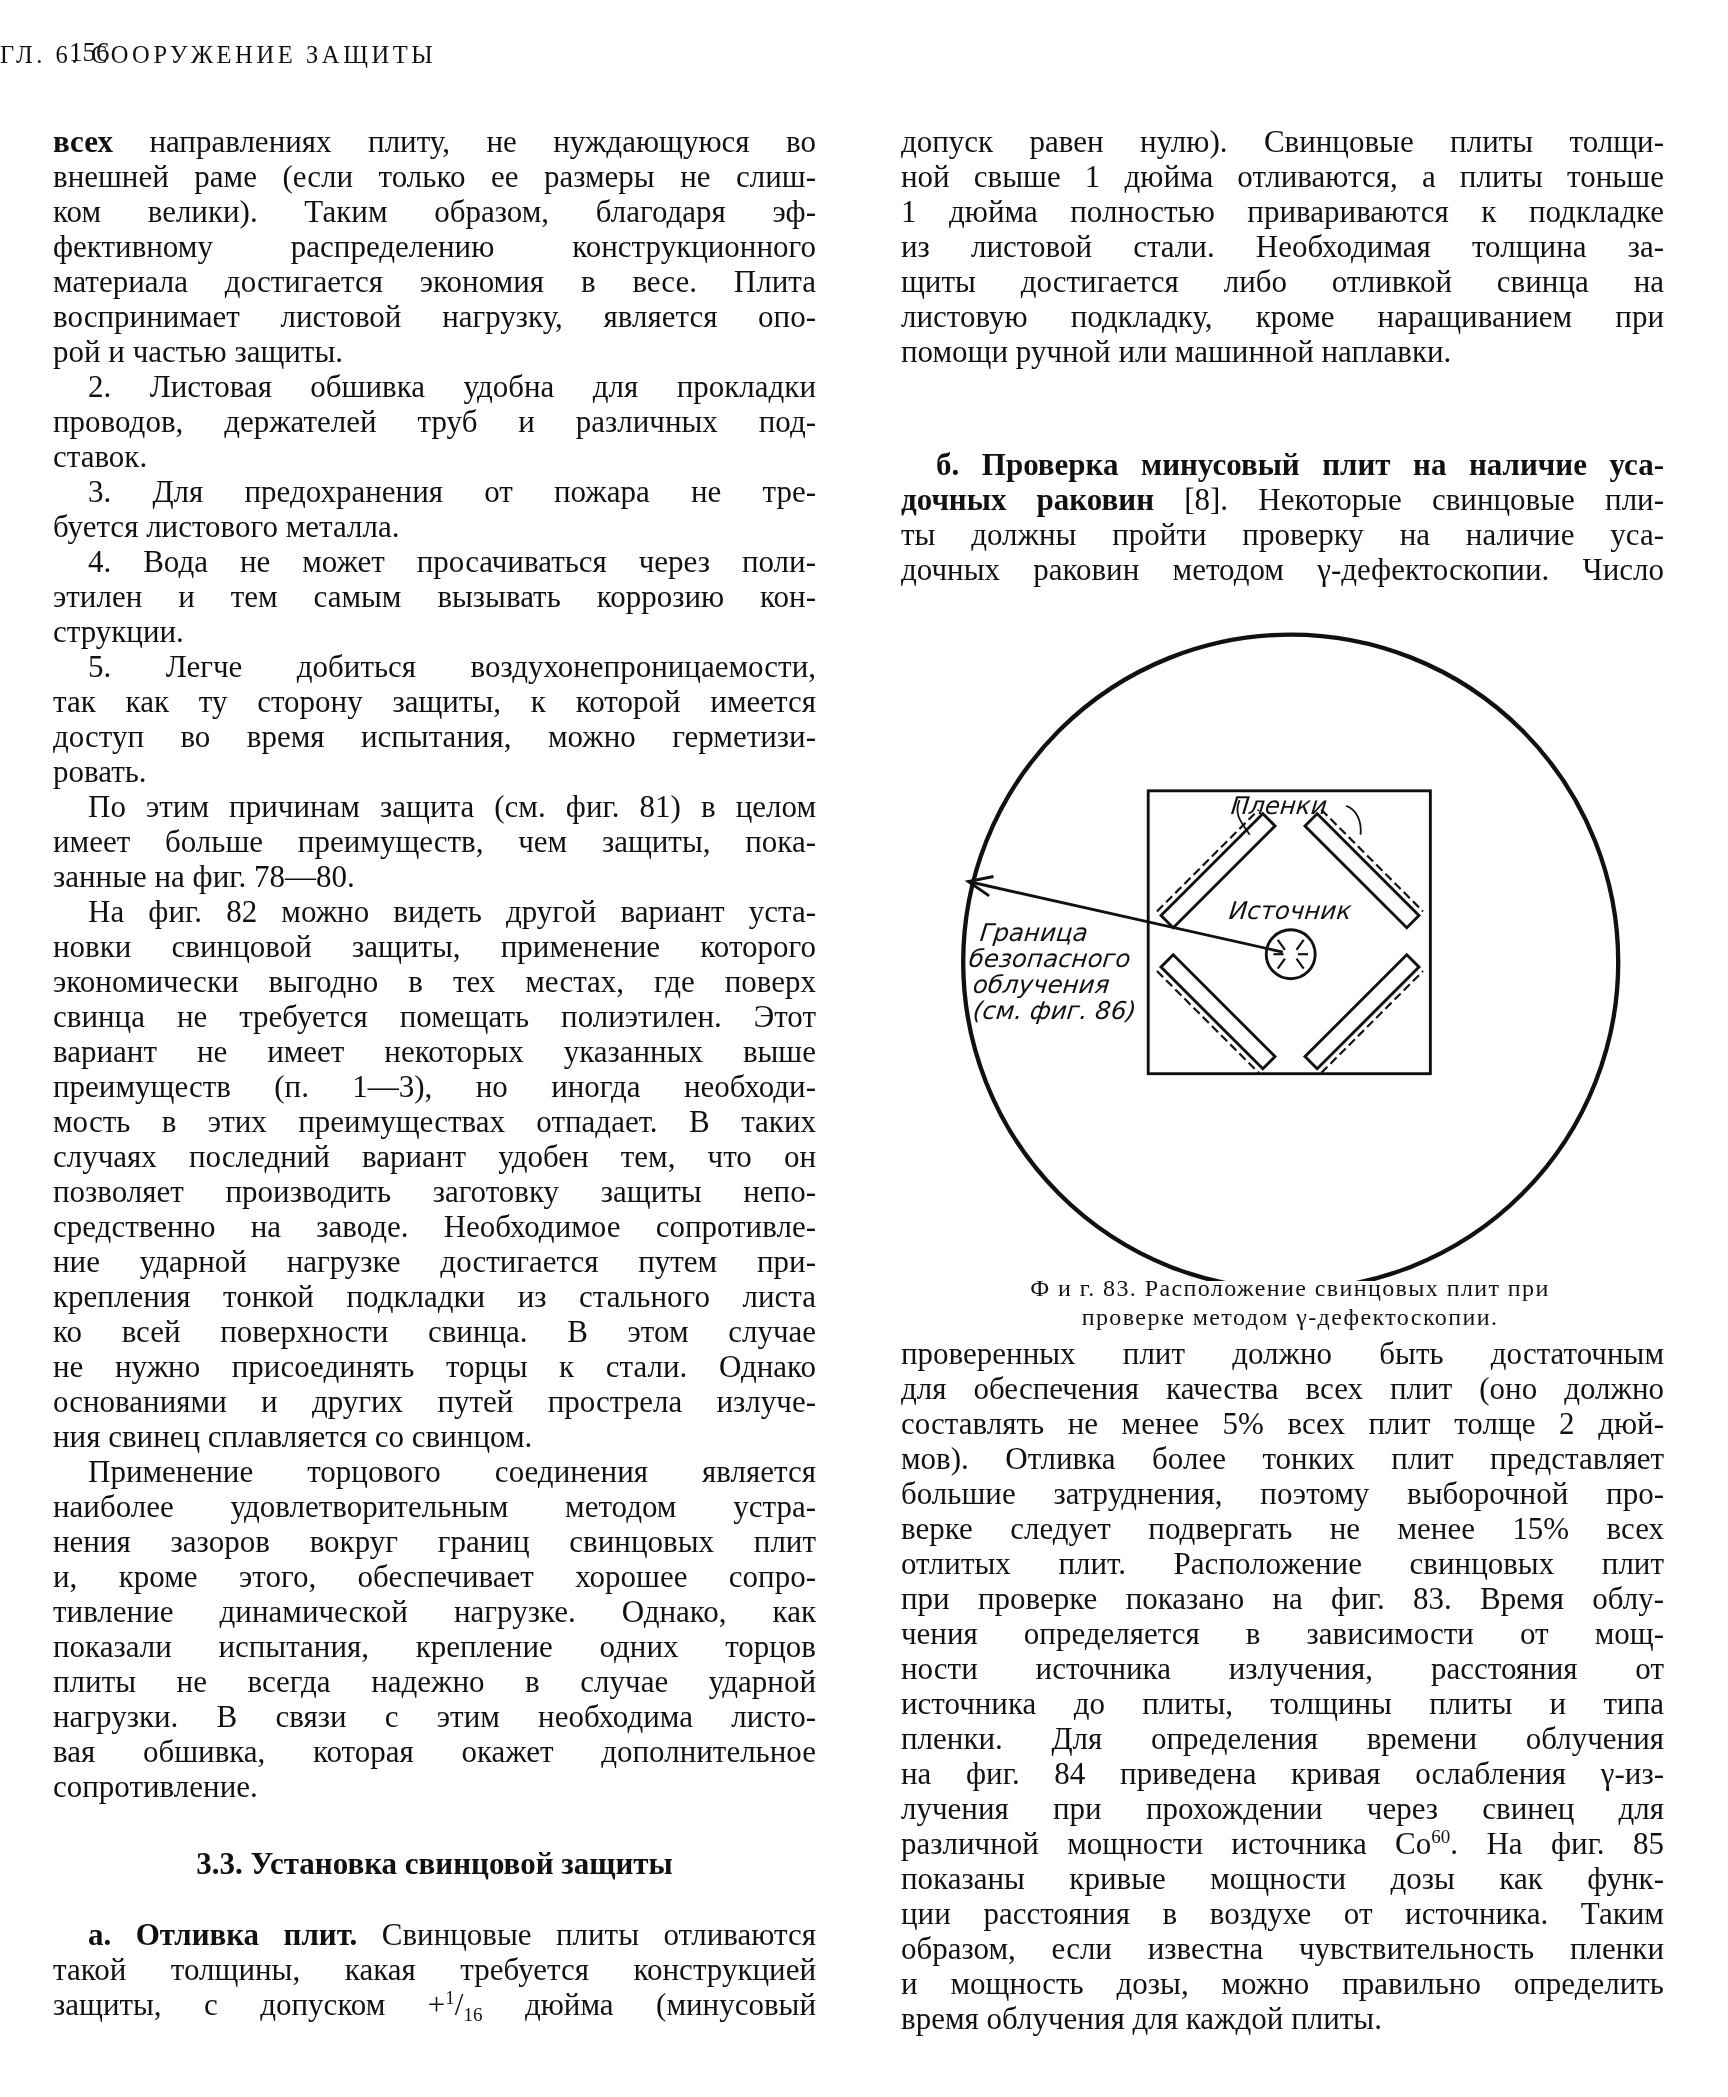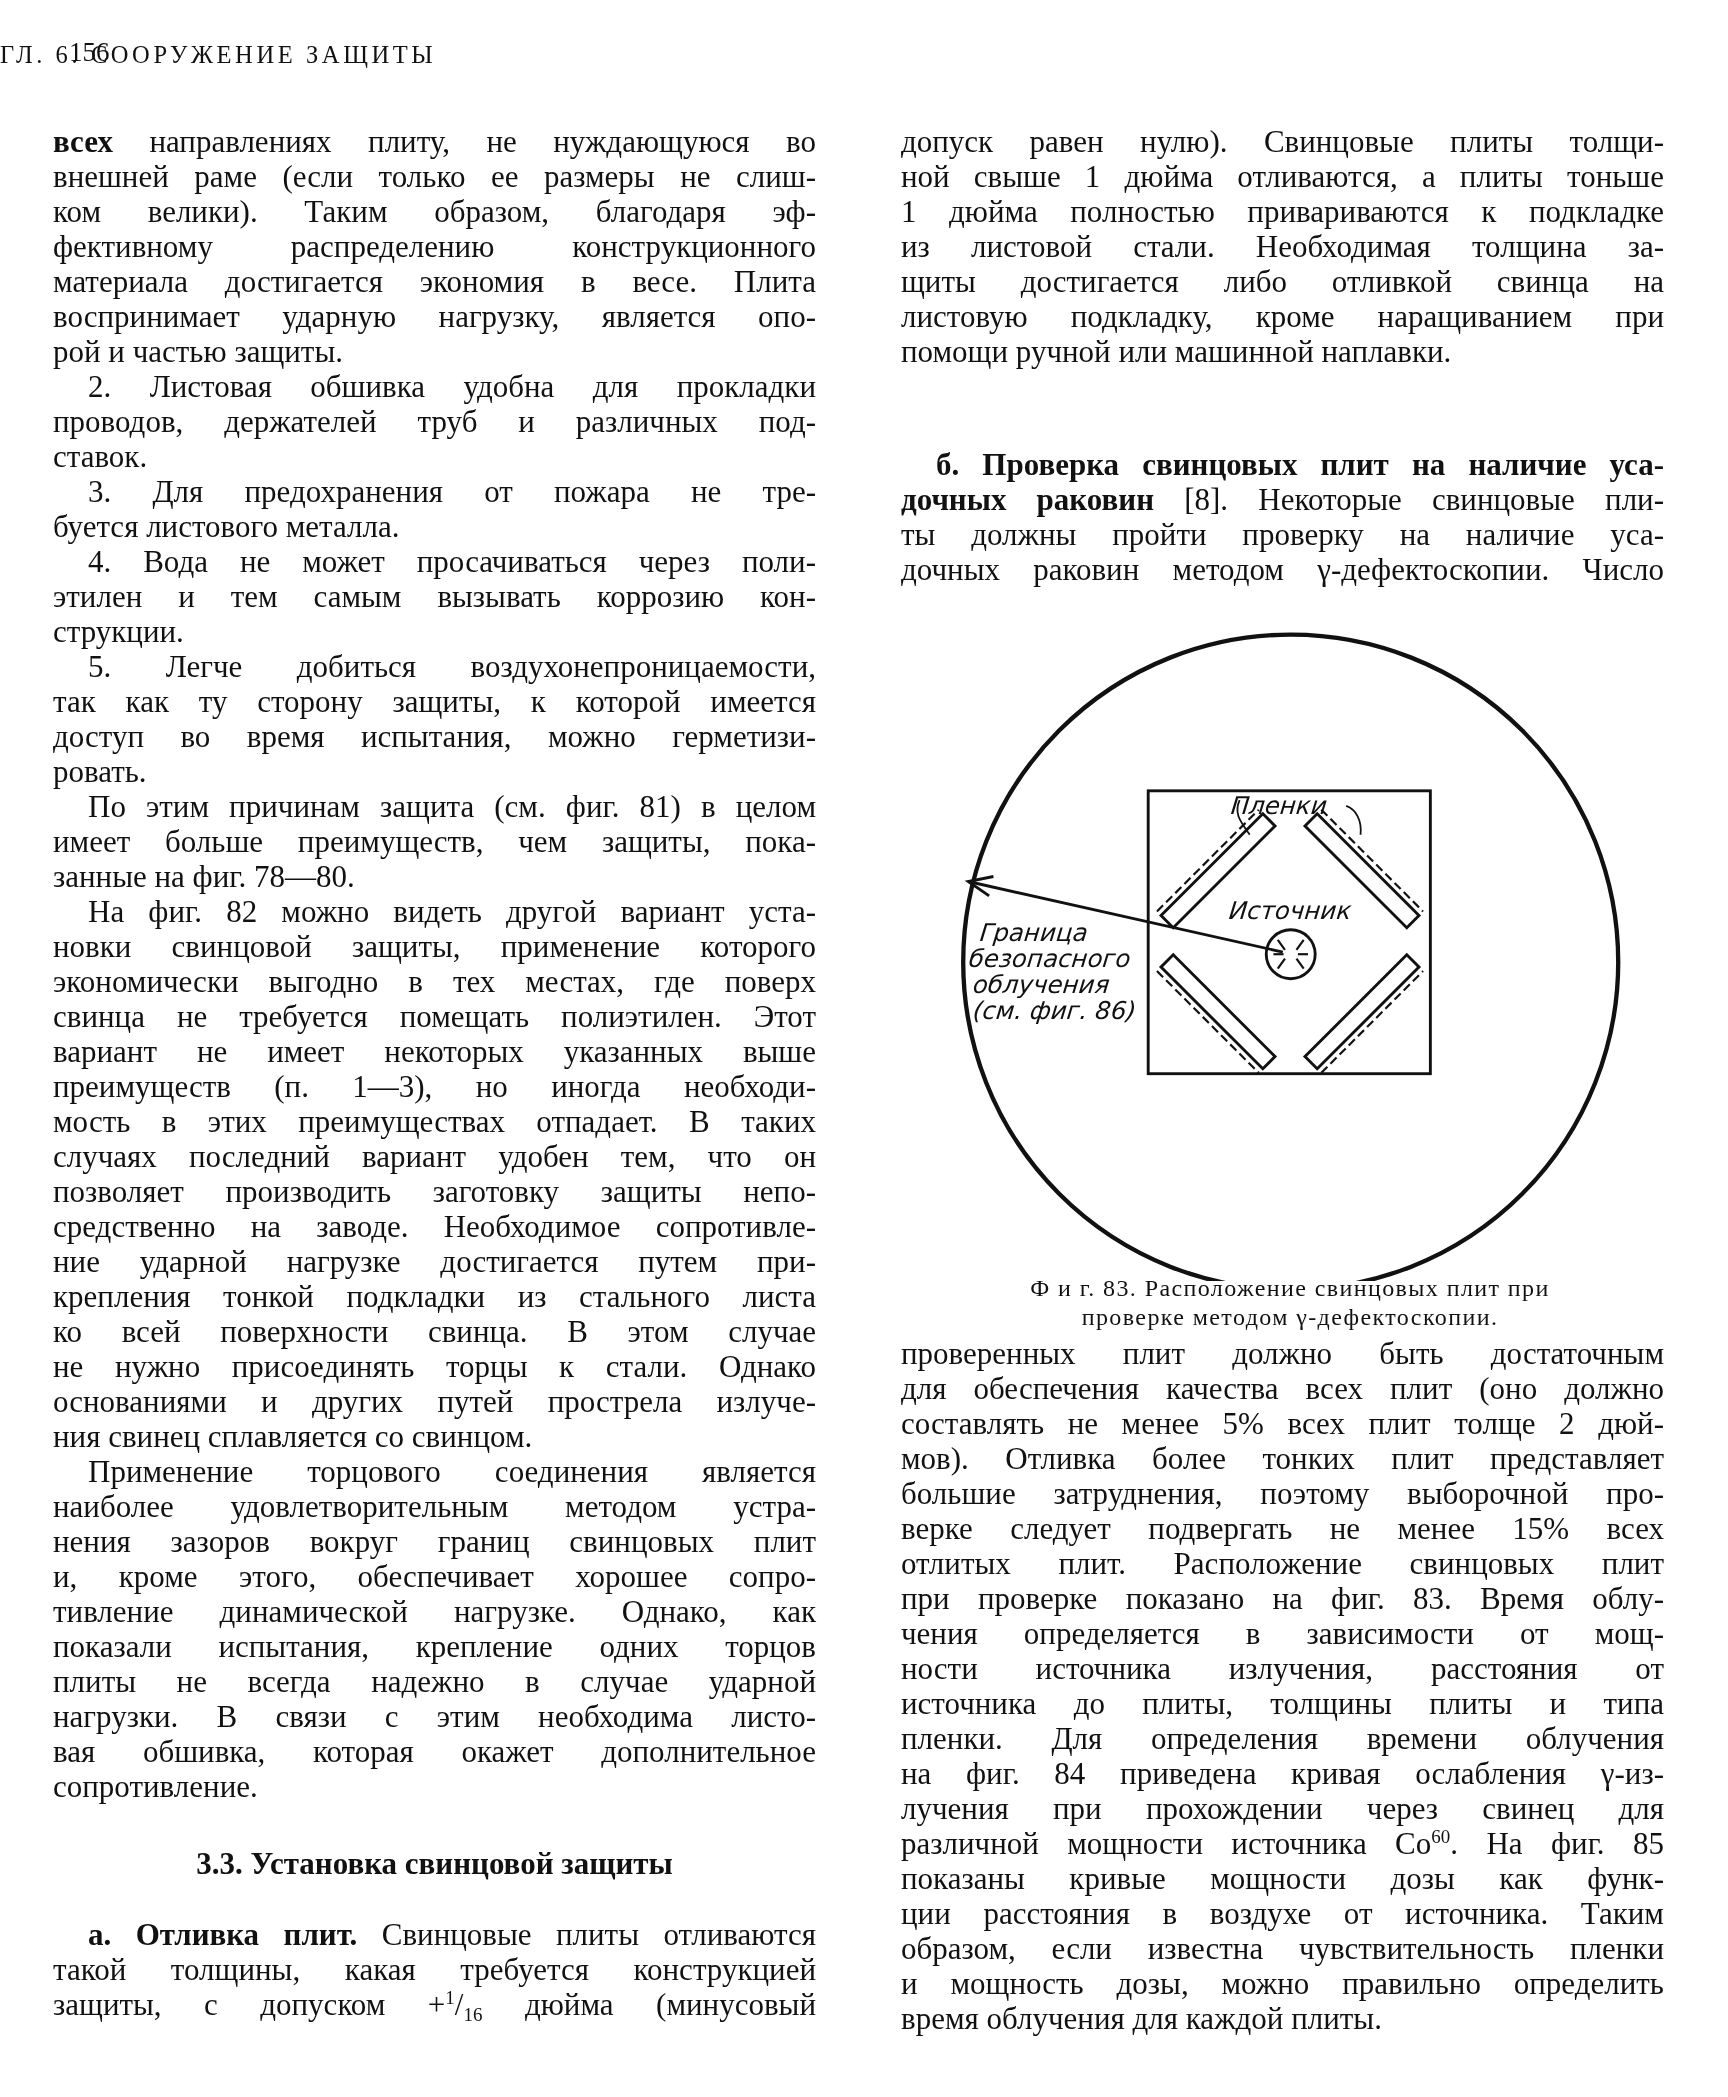--- a/index.html
+++ b/index.html
@@ -54,21 +54,21 @@
 <div class="page-number">156</div>
 <div class="running-head">ГЛ. 6. СООРУЖЕНИЕ ЗАЩИТЫ</div>
 
 <div class="col col-left">
   <div id="left-lines">
       <span class="line"><span class="b">всех</span> направлениях плиту, не нуждающуюся во</span>
       <span class="line">внешней раме (если только ее размеры не слиш-</span>
       <span class="line">ком велики). Таким образом, благодаря эф-</span>
       <span class="line">фективному распределению конструкционного</span>
       <span class="line">материала достигается экономия в весе. Плита</span>
-      <span class="line">воспринимает ударную нагрузку, является опо-</span>
+      <span class="line">воспринимает листовой нагрузку, является опо-</span>
       <span class="line last">рой и частью защиты.</span>
       <span class="line indent">2. Листовая обшивка удобна для прокладки</span>
       <span class="line">проводов, держателей труб и различных под-</span>
       <span class="line last">ставок.</span>
       <span class="line indent">3. Для предохранения от пожара не тре-</span>
       <span class="line last">буется листового металла.</span>
       <span class="line indent">4. Вода не может просачиваться через поли-</span>
       <span class="line">этилен и тем самым вызывать коррозию кон-</span>
       <span class="line last">струкции.</span>
       <span class="line indent">5. Легче добиться воздухонепроницаемости,</span>
@@ -117,21 +117,21 @@
   <div id="right-top-lines">
       <span class="line">допуск равен нулю). Свинцовые плиты толщи-</span>
       <span class="line">ной свыше 1 дюйма отливаются, а плиты тоньше</span>
       <span class="line">1 дюйма полностью привариваются к подкладке</span>
       <span class="line">из листовой стали. Необходимая толщина за-</span>
       <span class="line">щиты достигается либо отливкой свинца на</span>
       <span class="line">листовую подкладку, кроме наращиванием при</span>
       <span class="line last">помощи ручной или машинной наплавки.</span>
     </div>
   <div class="gap-md"></div>
-  <span class="line indent b">б. Проверка свинцовых плит на наличие уса-</span>
+  <span class="line indent b">б. Проверка минусовый плит на наличие уса-</span>
   <span class="line"><span class="b">дочных раковин</span> <span>[8]. Некоторые свинцовые пли-</span></span>
   <span class="line">ты должны пройти проверку на наличие уса-</span>
   <span class="line">дочных раковин методом γ-дефектоскопии. Число</span>
 </div>
 
 <div class="figure">
   <svg width="778" height="691" viewBox="0 0 1080 960">
     <circle cx="541" cy="517" r="455" fill="none" stroke="#111" stroke-width="6"></circle>
     <rect x="343" y="279" width="392" height="393" fill="none" stroke="#111" stroke-width="4"></rect>
 

